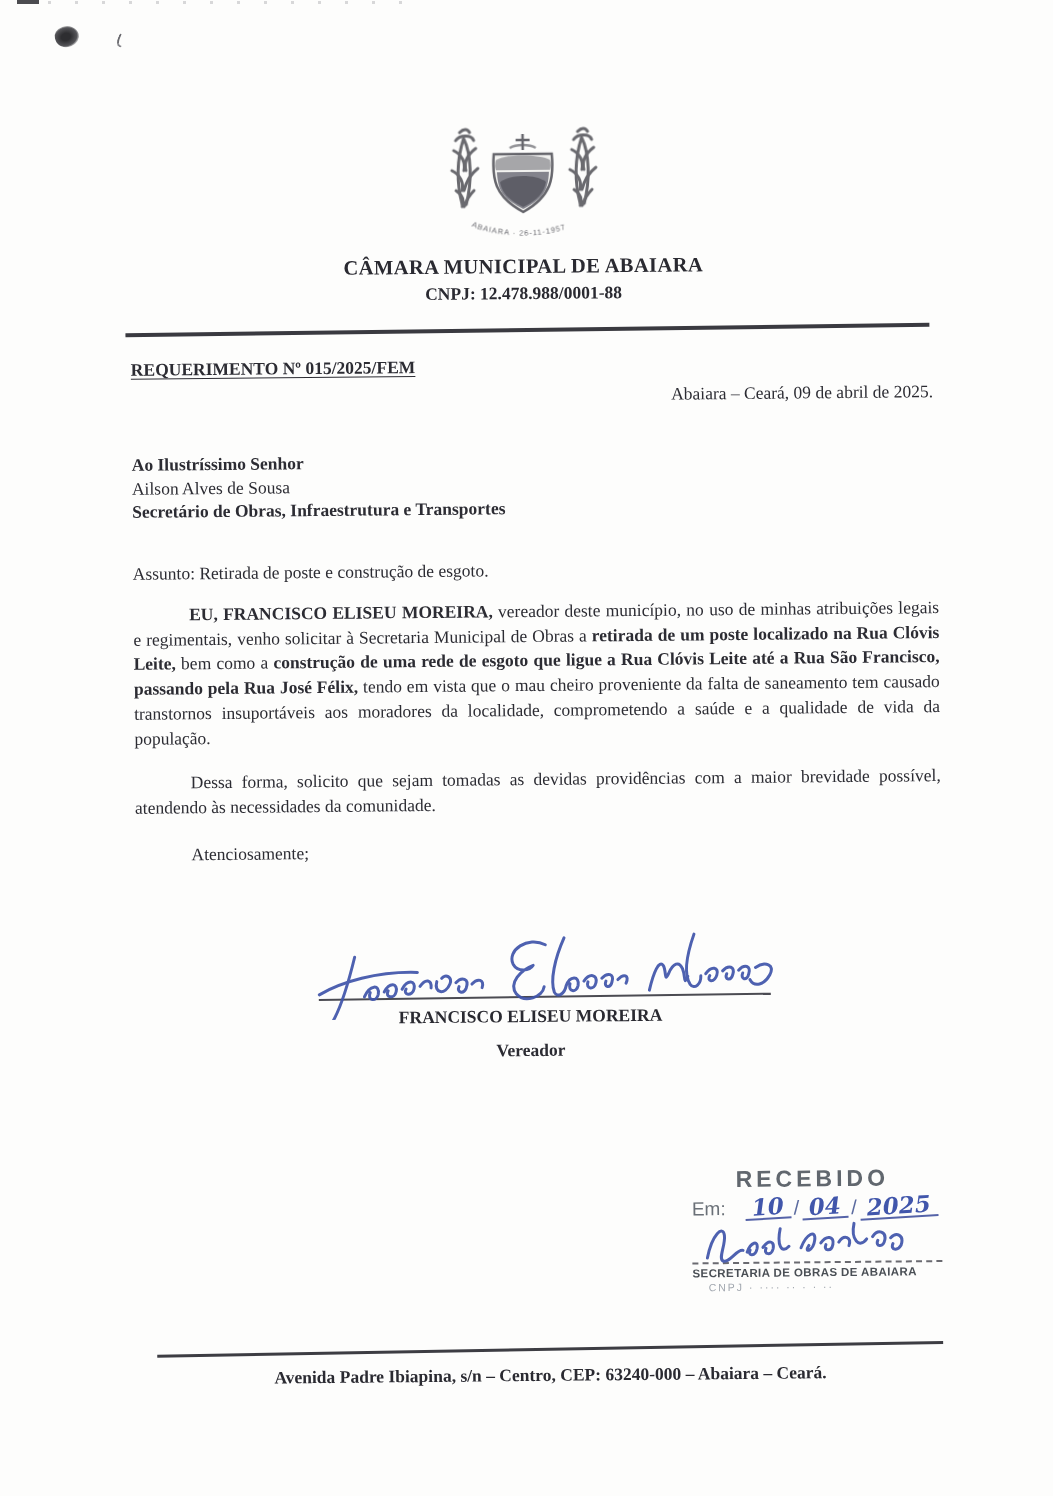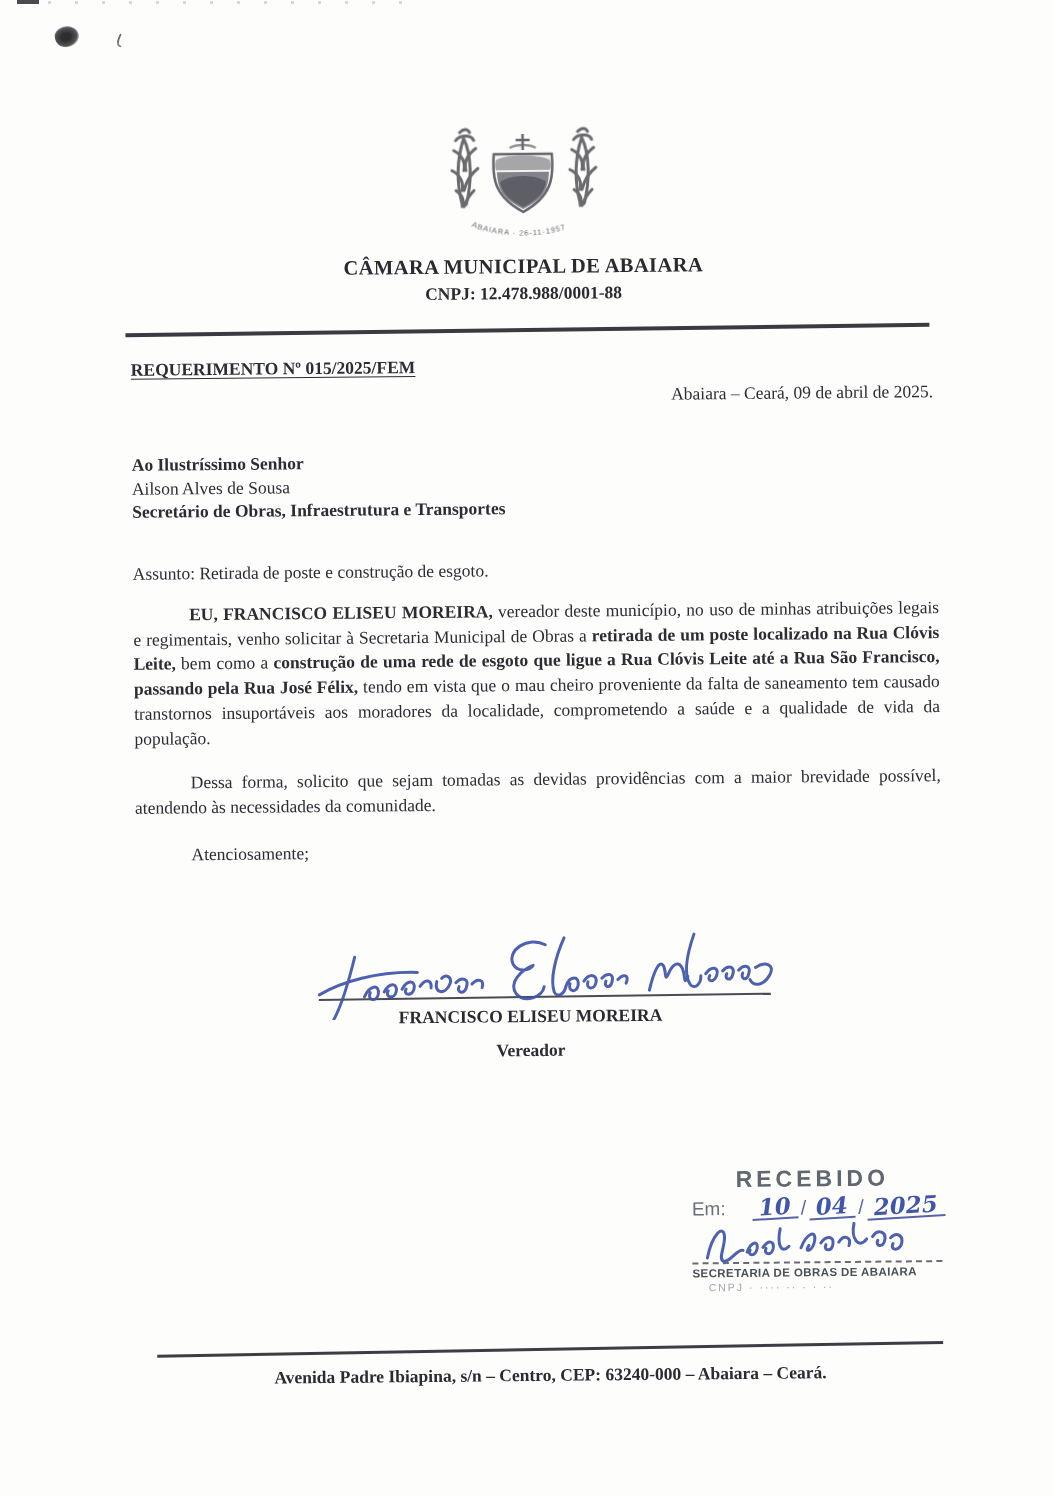--- a/index.html
+++ b/index.html
@@ -36,21 +36,21 @@
   
   .sig-underline{left:315px;top:996px;width:452px;height:1.6px;background:#4b4b52;transform:rotate(-0.25deg);}
   .sig-svg{left:300px;top:933px;width:485px;height:85px;}
   .ink{stroke:#4156ab;stroke-width:3;fill:none;stroke-linecap:round;stroke-linejoin:round;opacity:.93;}
   .signer-name{left:0;top:1006px;width:1053px;text-align:center;font-size:17.5px;font-weight:bold;color:#2a2a31;}
   .signer-title{left:0;top:1040px;width:1053px;text-align:center;font-size:17.5px;font-weight:bold;}
   
   .stamp{left:686px;top:1168px;width:262px;font-family:"Liberation Sans", sans-serif;}
   .stamp-recebido{margin-left:44px;font-size:23px;font-weight:bold;letter-spacing:4px;color:#61676e;}
   .stamp-emline{display:flex;align-items:baseline;margin-top:2px;color:#6a7077;font-size:19px;}
-  .stamp-em{margin-right:24px;text-align:right;}
+  .stamp-em{margin-right:17px;text-align:right;}
   .hand{font-family:"DejaVu Serif", serif;font-style:italic;color:#4156ab;font-size:23px;font-weight:bold;transform:rotate(-3deg);}
   .hand-slot{border-bottom:2px solid #5563a8;padding:0 7px;margin:0 2px;line-height:1;}
   .stamp-slash{color:#5b6b9f;font-size:20px;margin:0 1px;}
   .stamp-sig{position:relative;margin:-6px 0 -8px 2px;width:235px;height:52px;}
   .stamp-office{border-top:2px dashed #6a6a70;padding-top:3px;font-size:11.5px;font-weight:bold;letter-spacing:.4px;color:#4a4f55;width:250px;}
   .stamp-cnpj{margin:2px 0 0 16px;font-size:10.5px;letter-spacing:2px;color:#a0a6ae;}
   
   .rule-bottom{left:150px;top:1348px;width:786px;height:3px;background:#3d3d43;transform:rotate(-0.45deg);}
   .footer-address{left:150px;top:1365px;width:786px;text-align:center;font-size:17.5px;font-weight:bold;color:#2a2a31;}
   .crest-text{font-family:"Liberation Sans", sans-serif;font-size:7.5px;fill:#6a6a70;letter-spacing:1px;}

